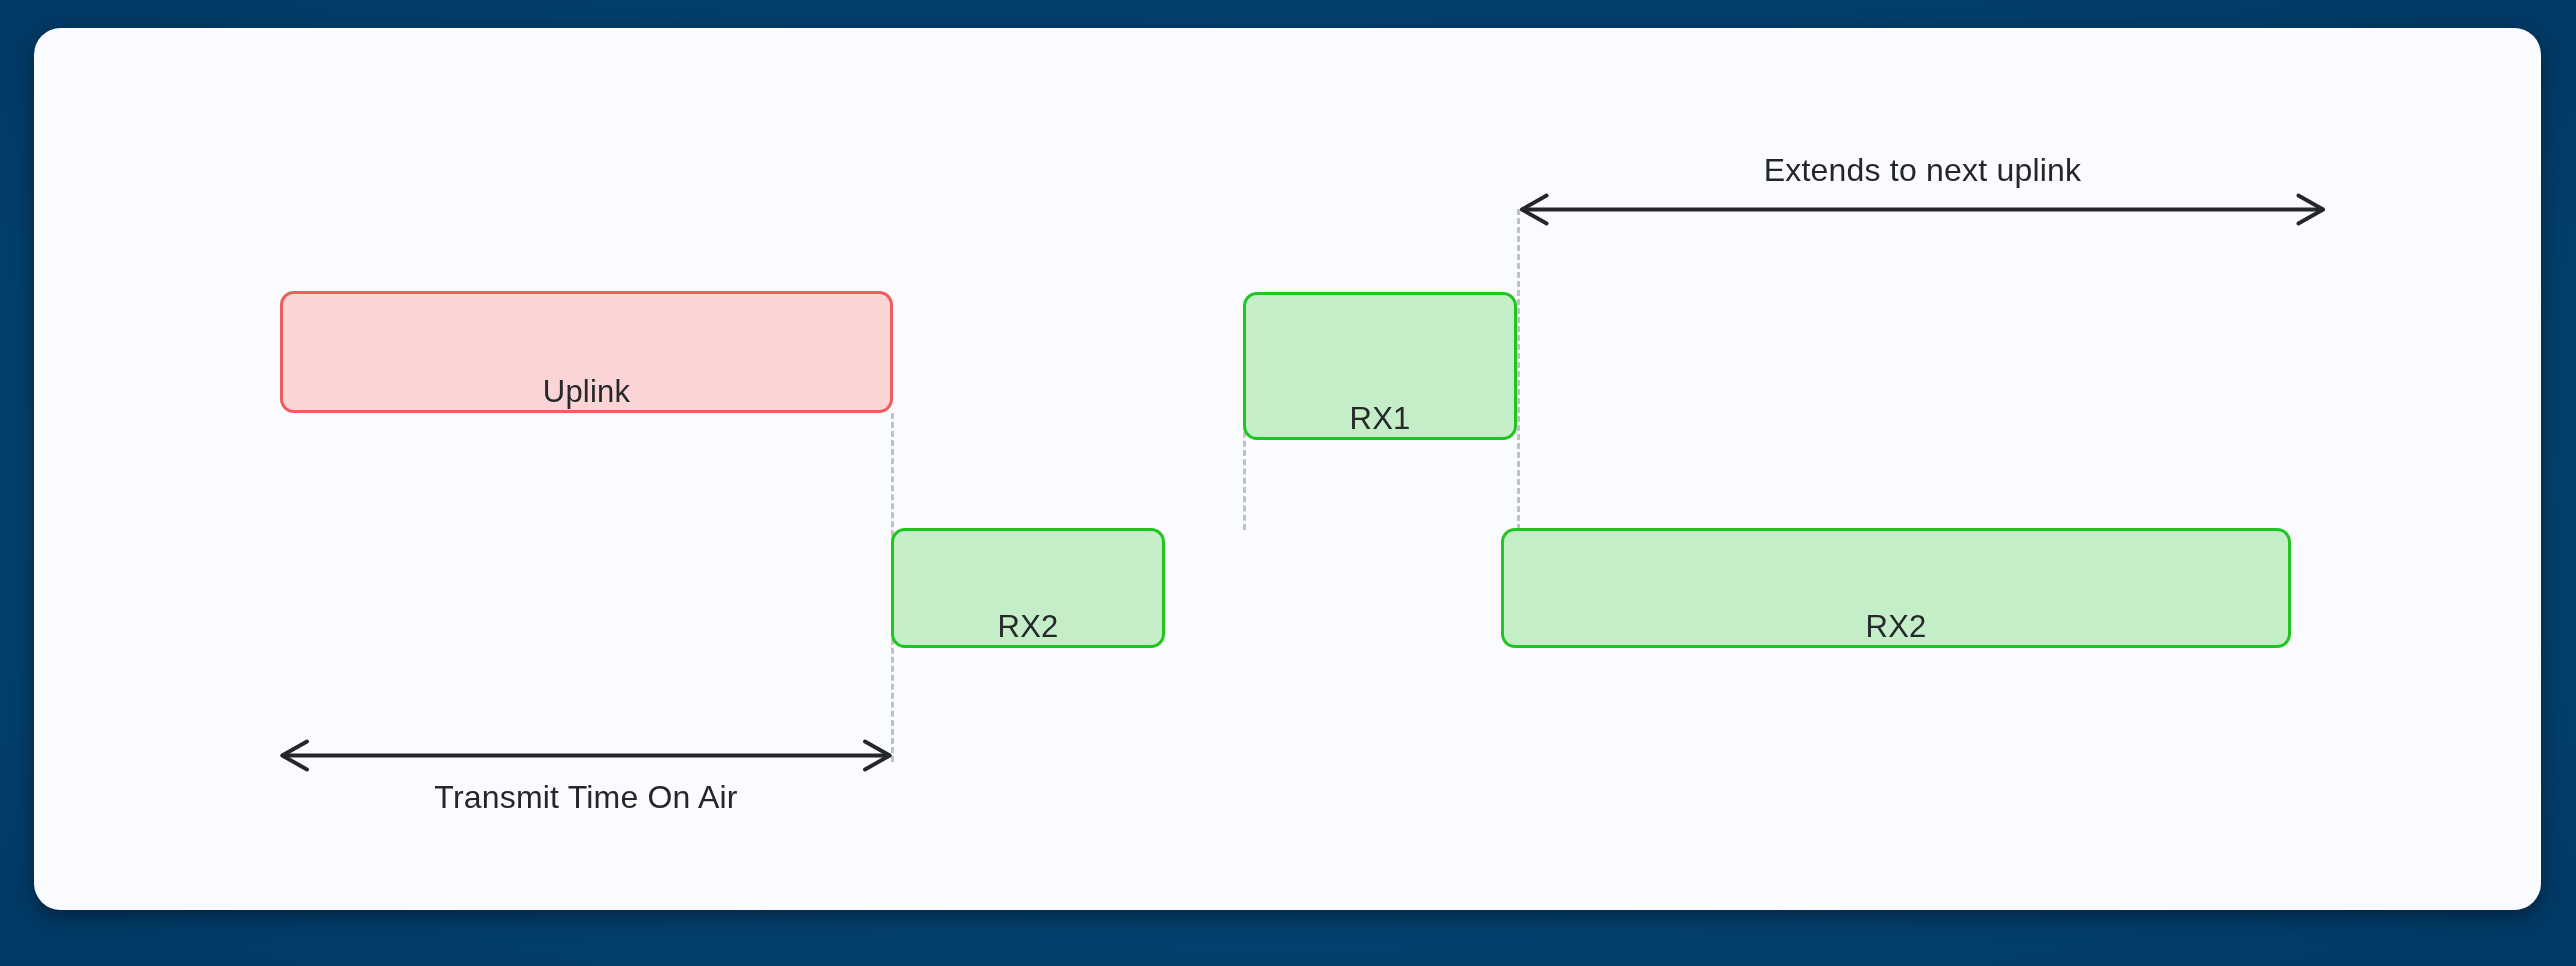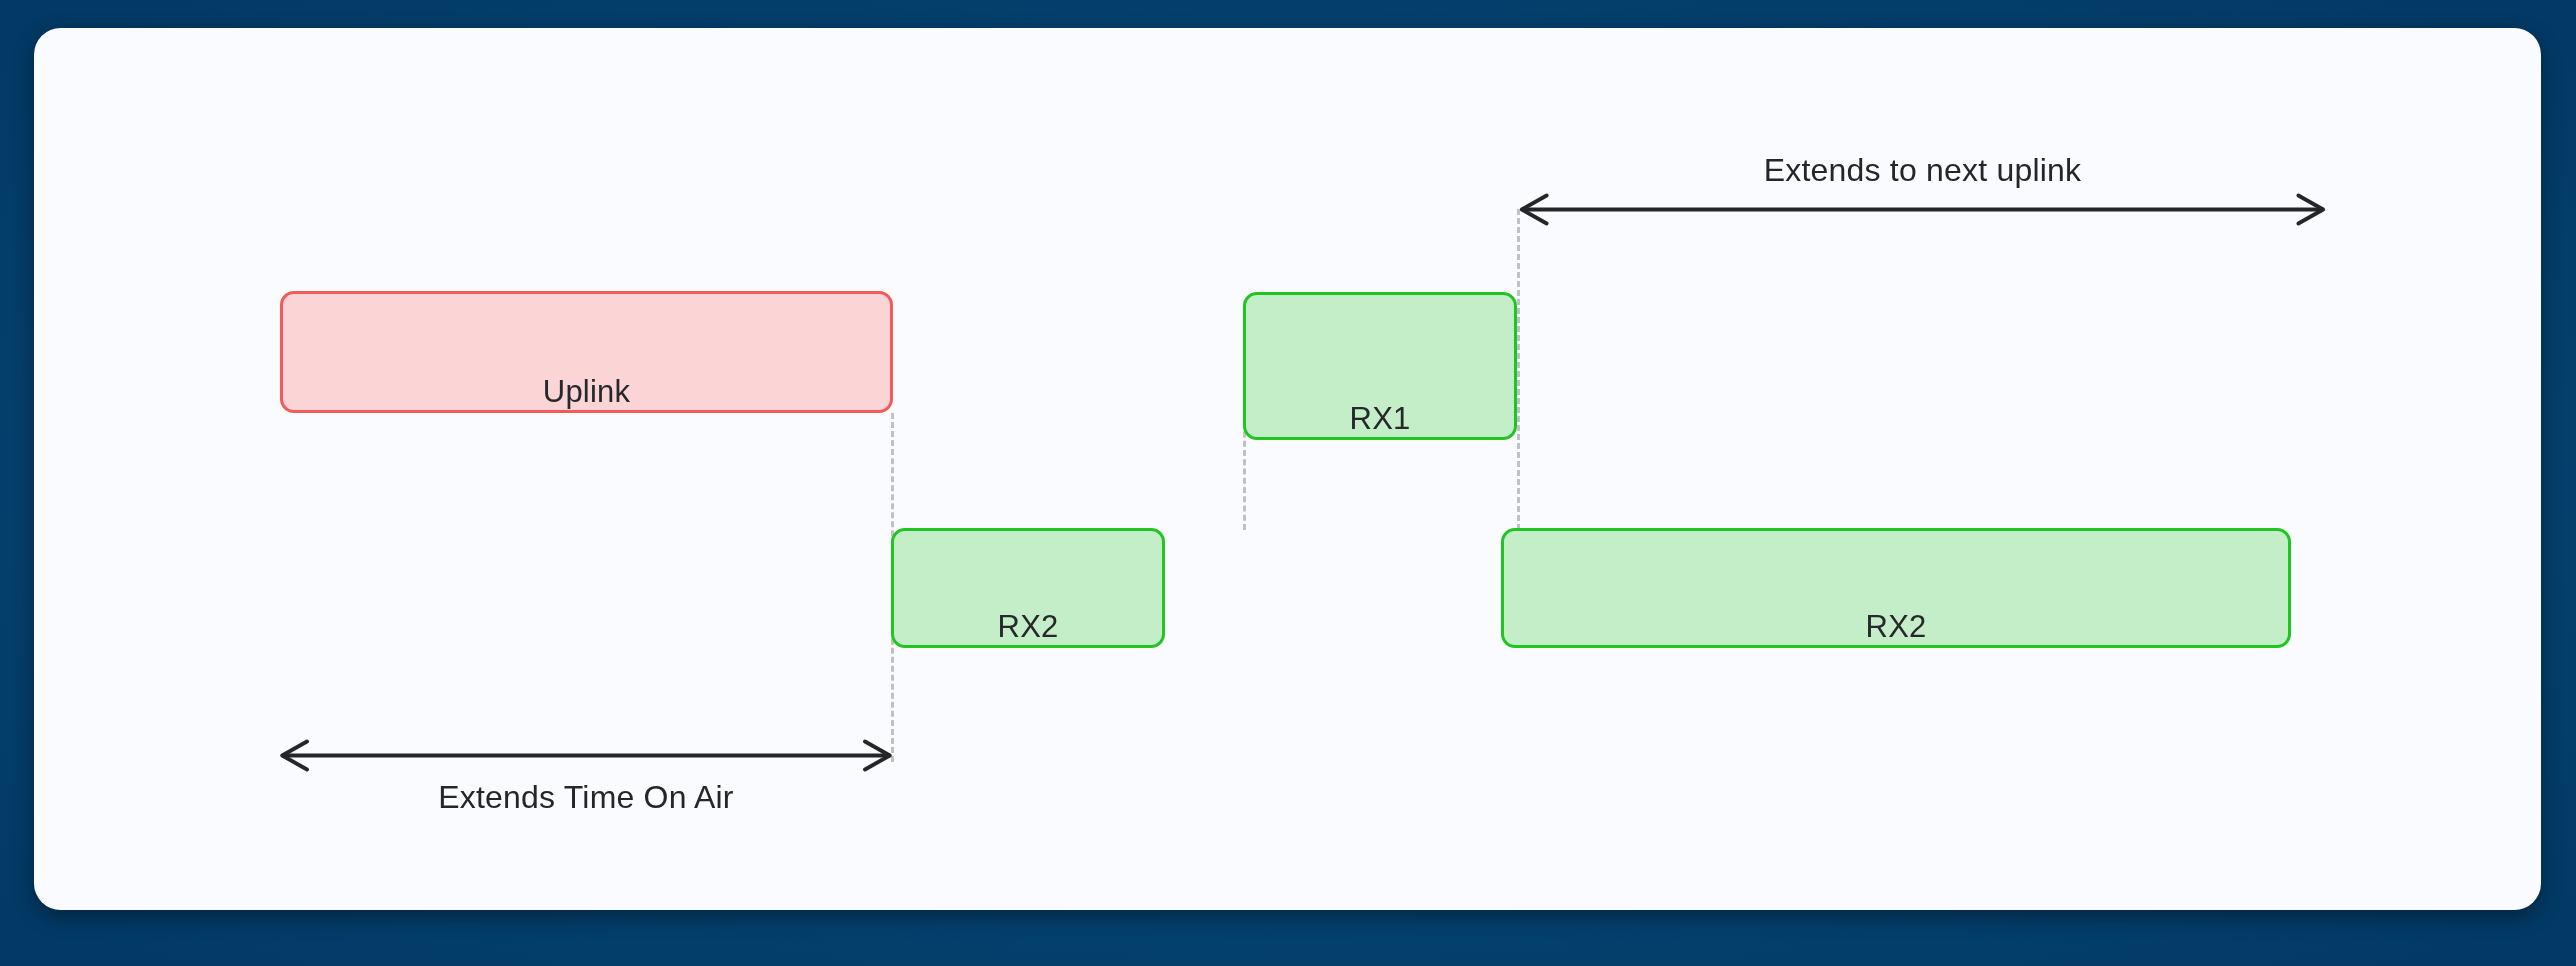--- a/index.html
+++ b/index.html
@@ -122,17 +122,17 @@
 
     <div class="block rx" id="blk-rx2-b">
       <span>RX2</span>
     </div>
 
     <svg class="arrow-svg" id="arrow-bottom" viewBox="0 0 800 40">
       <line x1="8" y1="20" x2="792" y2="20" stroke="#24262a" stroke-width="5"></line>
       <polyline points="40,2 8,20 40,38" fill="none" stroke="#24262a" stroke-width="5" stroke-linecap="round" stroke-linejoin="round"></polyline>
       <polyline points="760,2 792,20 760,38" fill="none" stroke="#24262a" stroke-width="5" stroke-linecap="round" stroke-linejoin="round"></polyline>
     </svg>
-    <div class="arrow-label" id="label-bottom">Extends Time On Air</div>
+    <div class="arrow-label" id="label-bottom">Transmit Time On Air</div>
 
   </div>
 </div>
 
 
 </body></html>

